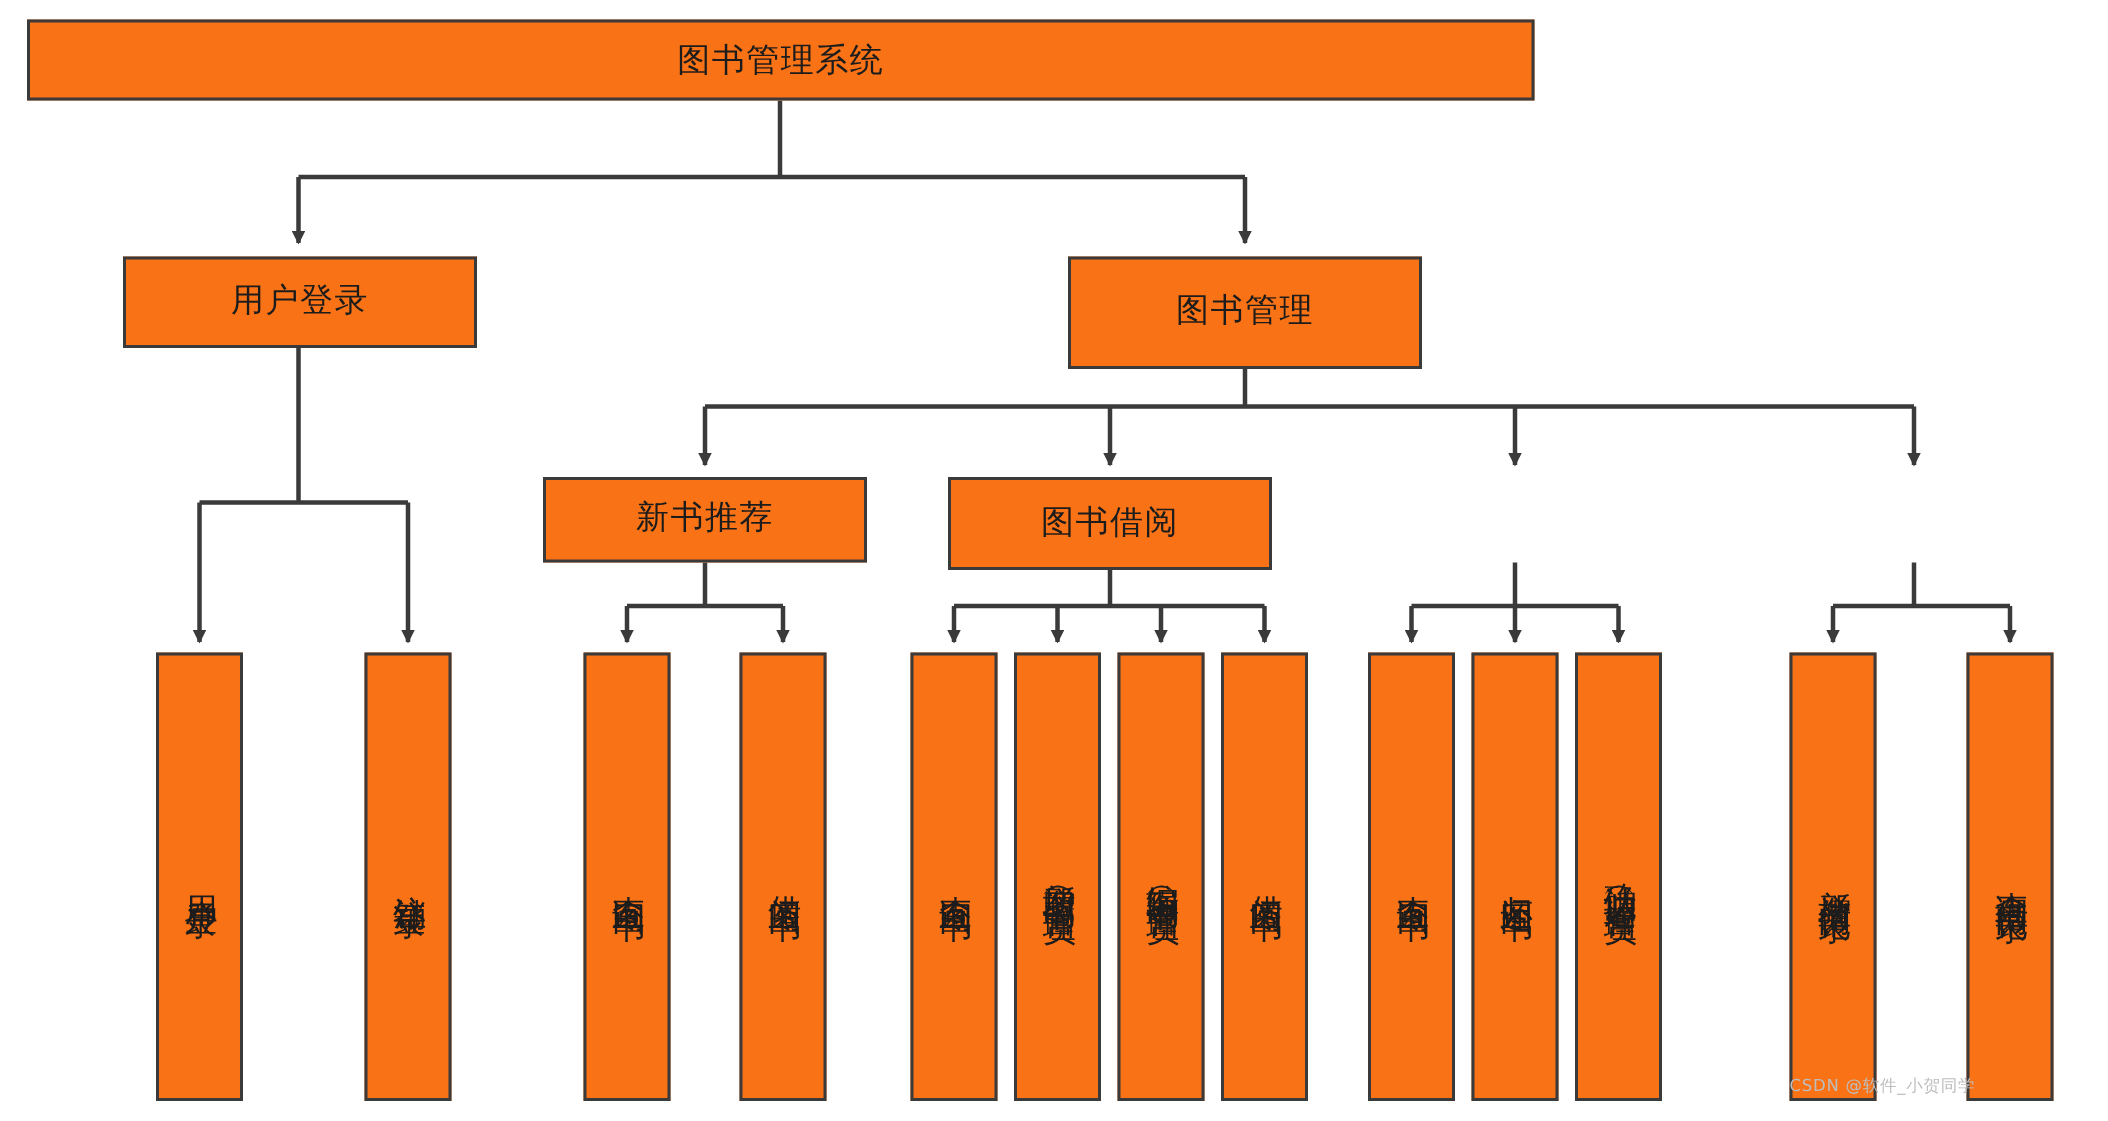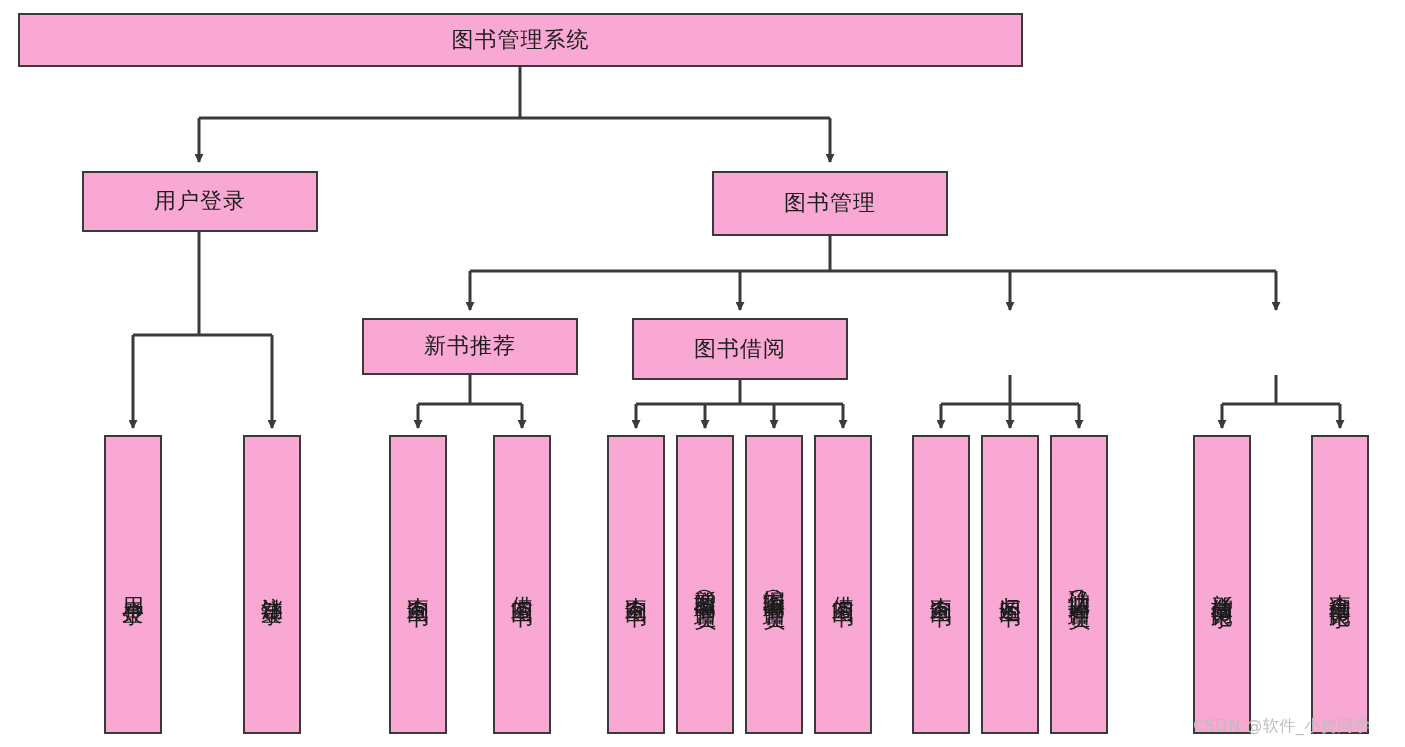--- a/index.html
+++ b/index.html
@@ -20,21 +20,21 @@
   #edges {
     position: absolute;
     left: 0;
     top: 0;
     width: 1405px;
     height: 747px;
   }
   .node {
     position: absolute;
     box-sizing: border-box;
-    background: #f9a8d4;
+    background: #f97316;
     border: 2.5px solid #3a3a3a;
     display: flex;
     align-items: center;
     justify-content: center;
     color: #1c1c1c;
     z-index: 2;
   }
   .node-h {
     font-size: 22px;
     letter-spacing: 1px;
@@ -51,21 +51,21 @@
     font-size: 22px;
     letter-spacing: 3px;
     line-height: 1.1;
     align-items: center;
     justify-content: center;
     padding: 4px 0;
     white-space: nowrap;
   }
   .watermark {
     position: absolute;
-    font-size: 16px;
+    font-size: 11px;
     color: #bdbdbd;
     white-space: nowrap;
     z-index: 5;
     letter-spacing: 0.5px;
   }
 </style>
 </head>
 <body>
 
 <div id="canvas">
@@ -142,21 +142,21 @@
     </g>
     <g stroke="#3a3a3a" stroke-width="3" fill="none" marker-end="url(#arrow)">
       <path d="M1222,404 L1222,428"></path>
       <path d="M1340,404 L1340,428"></path>
     </g>
   </svg>
 
   <div class="node node-root" style="left:18px; top:13px; width:1005px; height:54px;">图书管理系统</div>
 
   <div class="node node-h" style="left:82px; top:171px; width:236px; height:61px;">用户登录</div>
-  <div class="node node-h" style="left:712px; top:171px; width:236px; height:65px;">图书管理</div>
+  <div class="node node-h" style="left:712px; top:171px; width:236px; height:75px;">图书管理</div>
 
   <div class="node node-h" style="left:362px; top:318px; width:216px; height:57px;">新书推荐</div>
   <div class="node node-h" style="left:632px; top:318px; width:216px; height:62px;text-align:right;">图书借阅</div>
 
   <div class="node node-v" style="left:104px; top:435px; width:58px; height:299px;">用户登录</div>
   <div class="node node-v" style="left:243px; top:435px; width:58px; height:299px;">注销登录</div>
 
   <div class="node node-v" style="left:389px; top:435px; width:58px; height:299px;">查询图书</div>
   <div class="node node-v" style="left:493px; top:435px; width:58px; height:299px;">借阅图书</div>
 

